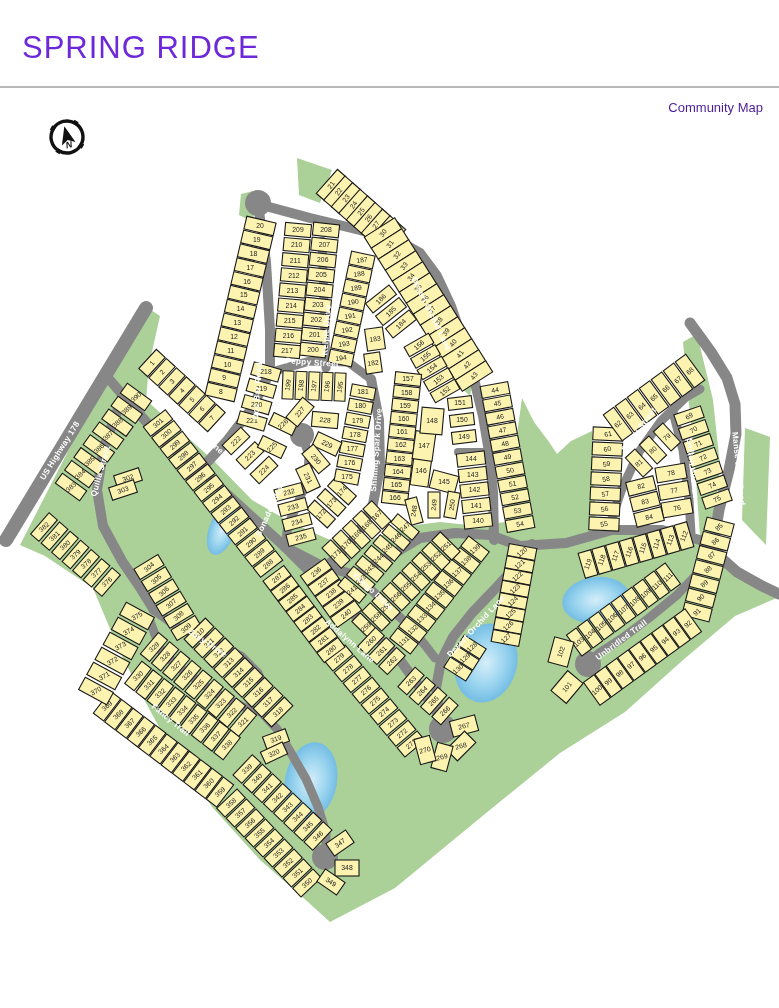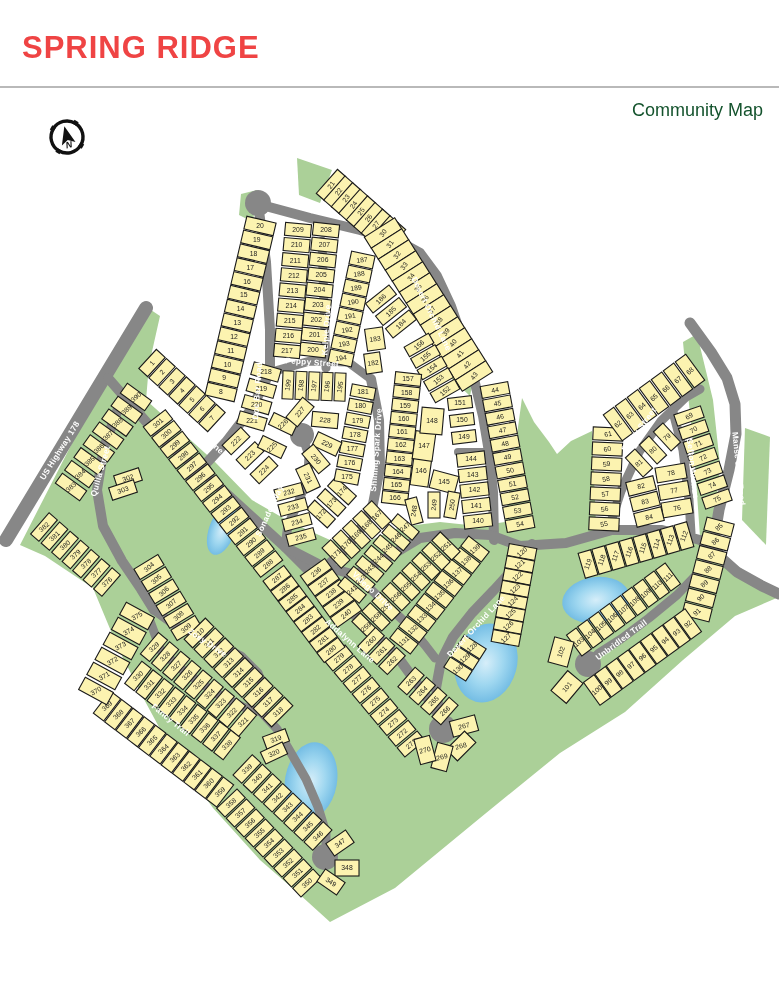--- a/index.html
+++ b/index.html
@@ -1,22 +1,22 @@
 <!DOCTYPE html>
 <html><head>
 <meta charset="utf-8">
 <style>
   html,body{margin:0;padding:0;background:#ffffff;}
   #page{position:relative;width:779px;height:1008px;background:#ffffff;overflow:hidden;
         font-family:"Liberation Sans", sans-serif;}
   #hdr{position:absolute;left:0;top:0;width:779px;}
-  #title{position:absolute;left:22px;top:30px;font-size:31px;font-weight:700;
-         letter-spacing:1px;color:#ef4444;}
+  #title{position:absolute;left:22px;top:30px;font-size:31px;font-weight:400;
+         letter-spacing:1px;color:#6d28d9;}
   #rule{position:absolute;left:0;top:86px;width:779px;border-top:2px solid #b9b9b9;}
-  #subtitle{position:absolute;right:16px;top:100px;font-size:18px;color:#14532d;}
+  #subtitle{position:absolute;right:16px;top:100px;font-size:13px;color:#4c1d95;}
   #mapsvg{position:absolute;left:0;top:0;}
   text{user-select:none;}
 </style>
 </head>
 <body>
 
 <div id="page">
   <div id="hdr">
     <div id="title">SPRING RIDGE</div>
     <div id="rule"></div>

